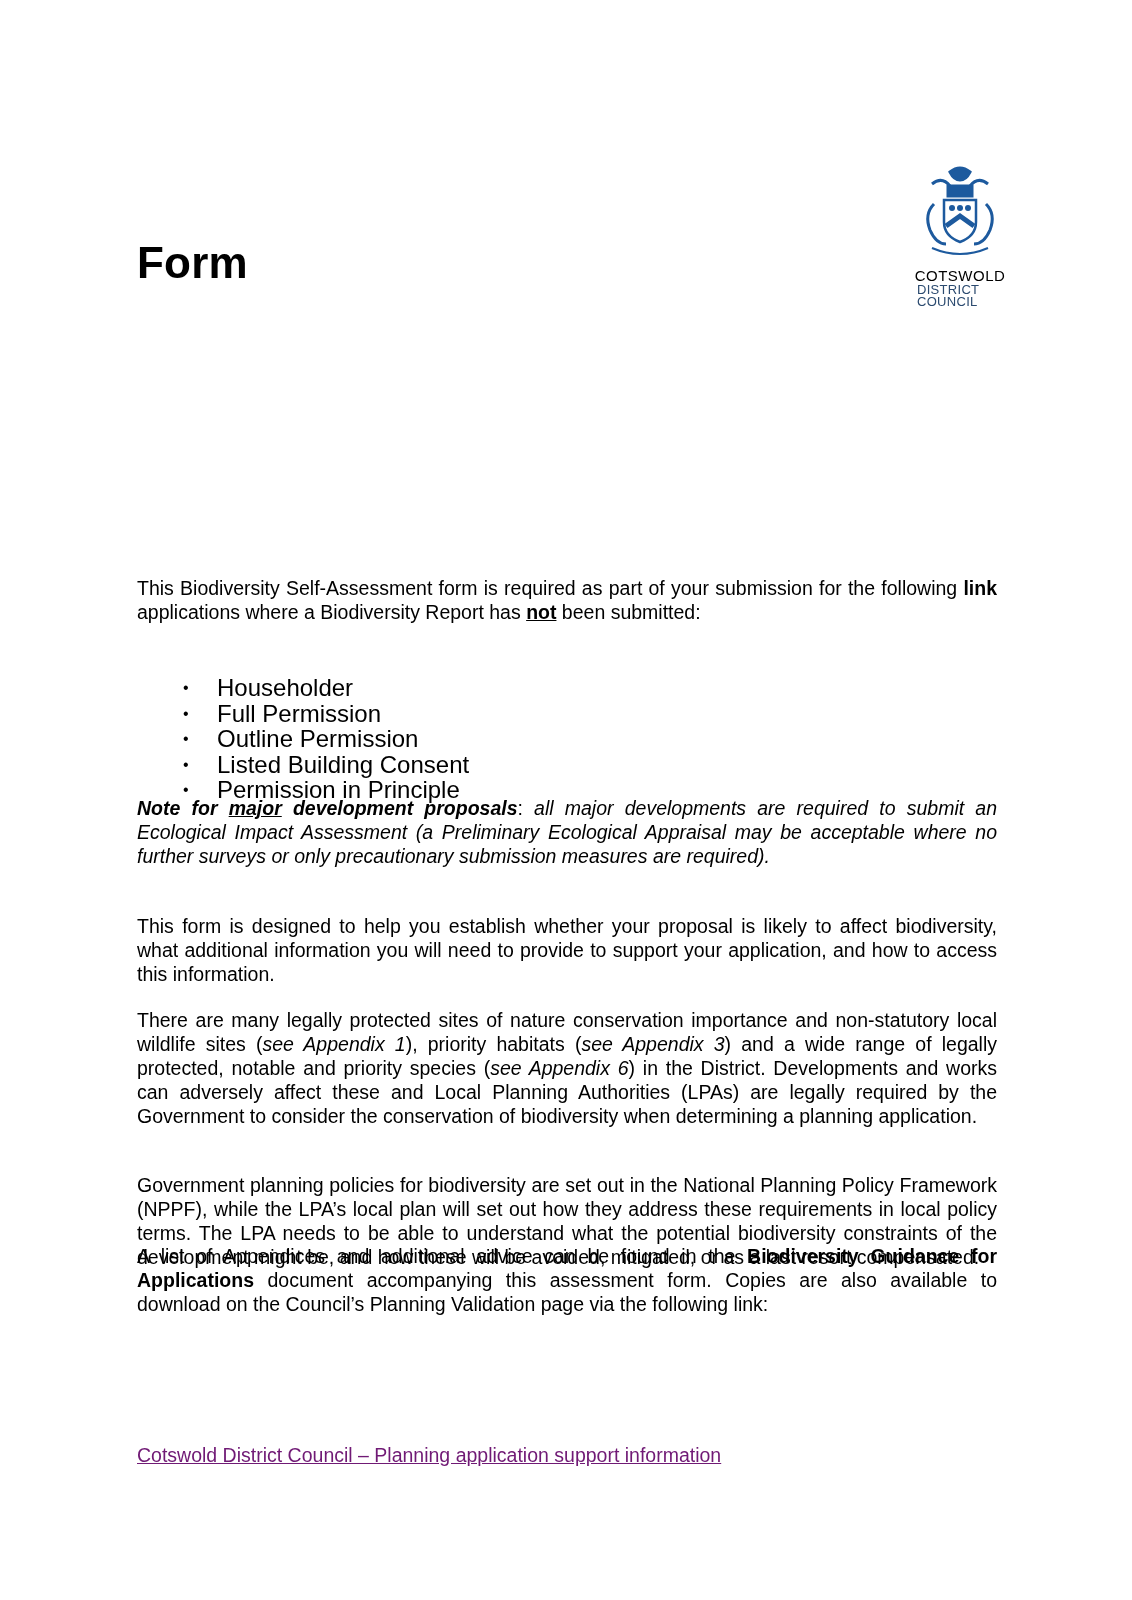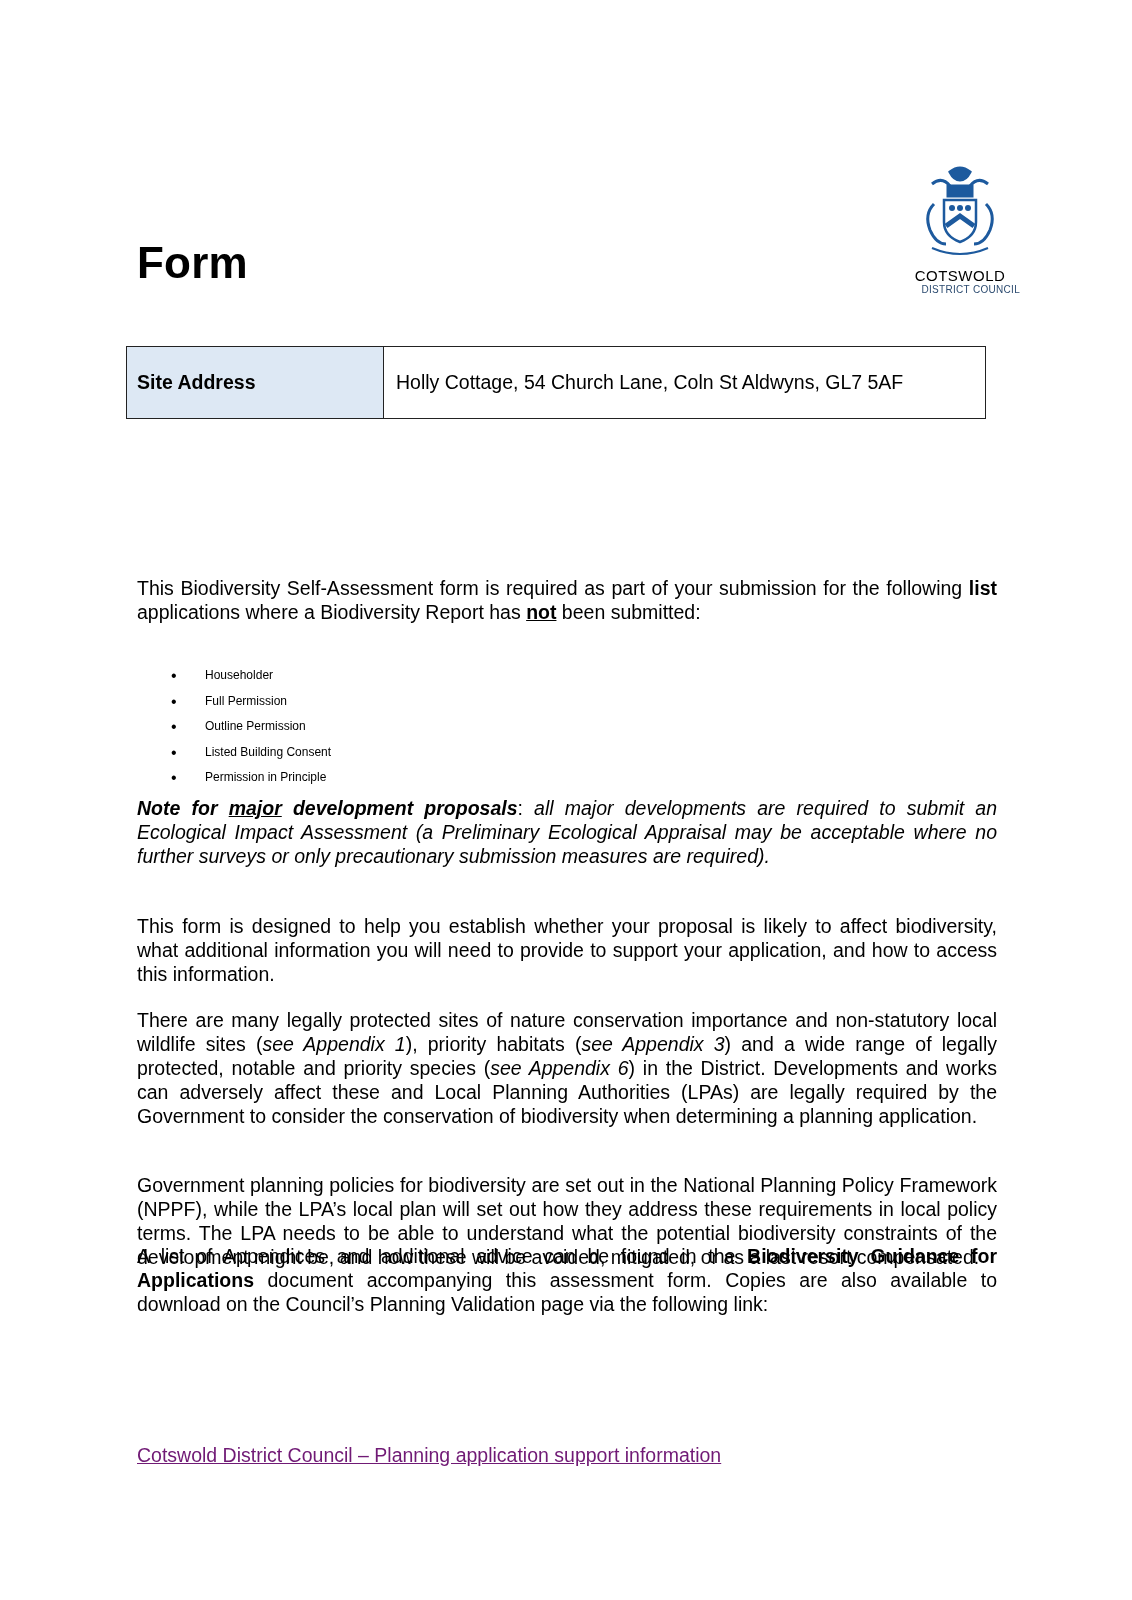--- a/index.html
+++ b/index.html
@@ -4,38 +4,38 @@
 <style>
   html, body { margin: 0; padding: 0; background: #ffffff; }
   body { width: 1132px; height: 1600px; position: relative; overflow: hidden;
          font-family: "Liberation Sans", sans-serif; color: #000; }
   .page-title { position: absolute; left: 137px; top: 188px; margin: 0;
                 font-size: 44px; font-weight: bold; line-height: 50px; letter-spacing: 0.2px; }
   .logo { position: absolute; left: 900px; top: 164px; width: 120px; height: 135px; }
   .logo svg { display: block; margin: 0 auto; }
   .logo-name { position: absolute; left: 0; top: 104px; width: 120px; text-align: center;
                font-size: 15px; color: #000000; letter-spacing: 0.5px; line-height: 16px; }
-  .logo-sub { position: absolute; left: 0; top: 120px; width: 120px; text-align: right;
-              font-size: 10px; color: #2b4a6f; letter-spacing: 0.3px; line-height: 12px; }
+  .logo-sub { position: absolute; left: 17px; top: 120px; width: 120px; text-align: left;
+              font-size: 13px; color: #2b4a6f; letter-spacing: 0.3px; line-height: 12px; }
 
   table.info { position: absolute; left: 126px; top: 346px; width: 860px;
                border-collapse: collapse; font-size: 19.5px; }
   table.info td { border: 1.5px solid #222; vertical-align: middle; padding: 0 10px; }
   table.info td.label { width: 236px; background: #dde8f4; font-weight: bold; }
   table.info td.value { padding-left: 12px; }
   tr.r1 td { height: 71px; }
   tr.r2 td { height: 70px; }
   tr.r3 td { height: 46px; }
   tr.r3 td.value { vertical-align: top; padding-top: 4px; }
   sup { font-size: 11px; vertical-align: super; line-height: 0; }
 
   .body-text { position: absolute; left: 137px; width: 860px; font-size: 19.5px;
                line-height: 24px; text-align: justify; margin: 0; }
-  .bullets { position: absolute; left: 137px; top: 663px; margin: 0; padding: 0; list-style: none;
-             font-size: 12px; line-height: 25.5px; }
+  .bullets { position: absolute; left: 137px; top: 663px; margin: 12px; padding: 0; list-style: none;
+             font-size: 24px; line-height: 25.5px; }
   .bullets li { position: relative; padding-left: 68px; }
   .bullets li::before { content: "\2022"; position: absolute; left: 34px; top: 0; font-size: 16px; }
   .u { text-decoration: underline; }
   .link { position: absolute; left: 137px; top: 1444px; font-size: 19.5px; color: #701a75;
           text-decoration: underline; cursor: pointer; }
 </style>
 </head>
 <body>
 
 <h1 class="page-title">
@@ -59,28 +59,24 @@
         <circle cx="40" cy="44" r="3"></circle>
         <circle cx="48" cy="44" r="3"></circle>
     </g>
   </svg>
   <div class="logo-name">COTSWOLD</div>
   <div class="logo-sub">DISTRICT COUNCIL</div>
 </div>
 
 <table class="info">
   <tbody>
-      <tr class="r1">
-    <td class="label">Site Address</td>
-    <td class="value">Holly Cottage, 54 Church Lane, Coln St Aldwyns, GL7 5AF</td>
-  </tr>
 </tbody>
   </table>
 
-<p class="body-text" style="top:576px;"><span>This Biodiversity Self-Assessment form is required as part of your submission for the following </span><b>list</b><span> applications where a Biodiversity Report has </span><b class="u">not</b><span> been submitted:</span></p>
+<p class="body-text" style="top:576px;"><span>This Biodiversity Self-Assessment form is required as part of your submission for the following </span><b>link</b><span> applications where a Biodiversity Report has </span><b class="u">not</b><span> been submitted:</span></p>
 
 <ul class="bullets">
   <li>Householder</li>
   <li>Full Permission</li>
   <li>Outline Permission</li>
   <li>Listed Building Consent</li>
   <li>Permission in Principle</li>
 </ul>
 
 <p class="body-text" style="top:796px;"><b><i><span>Note for </span><span class="u">major</span><span> development proposals</span></i></b><span>:</span><i> all major developments are required to submit an Ecological Impact Assessment (a Preliminary Ecological Appraisal may be acceptable where no further surveys or only precautionary submission measures are required).</i></p>

